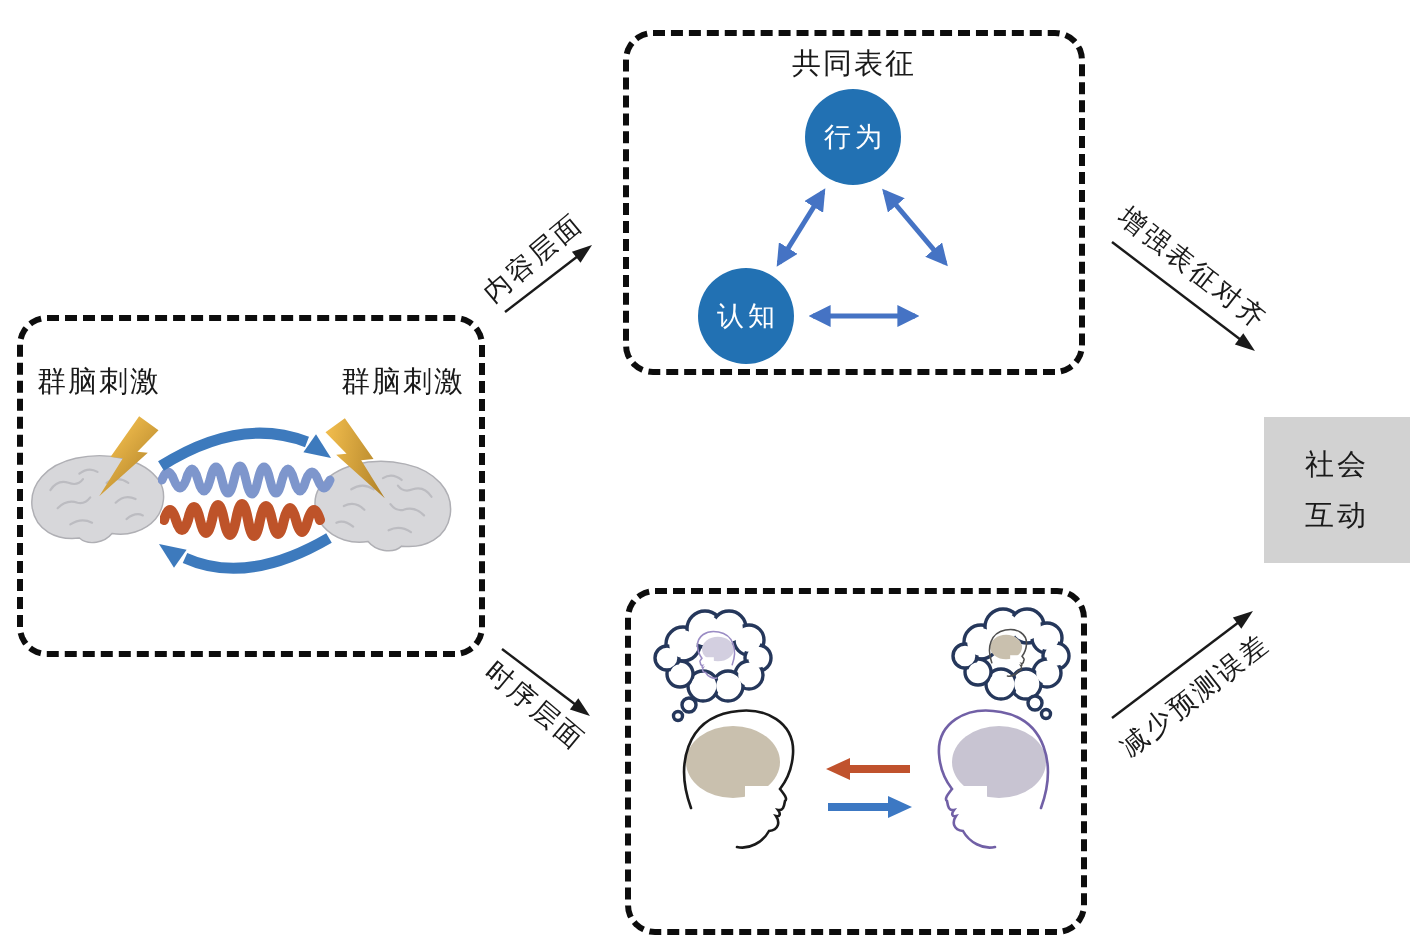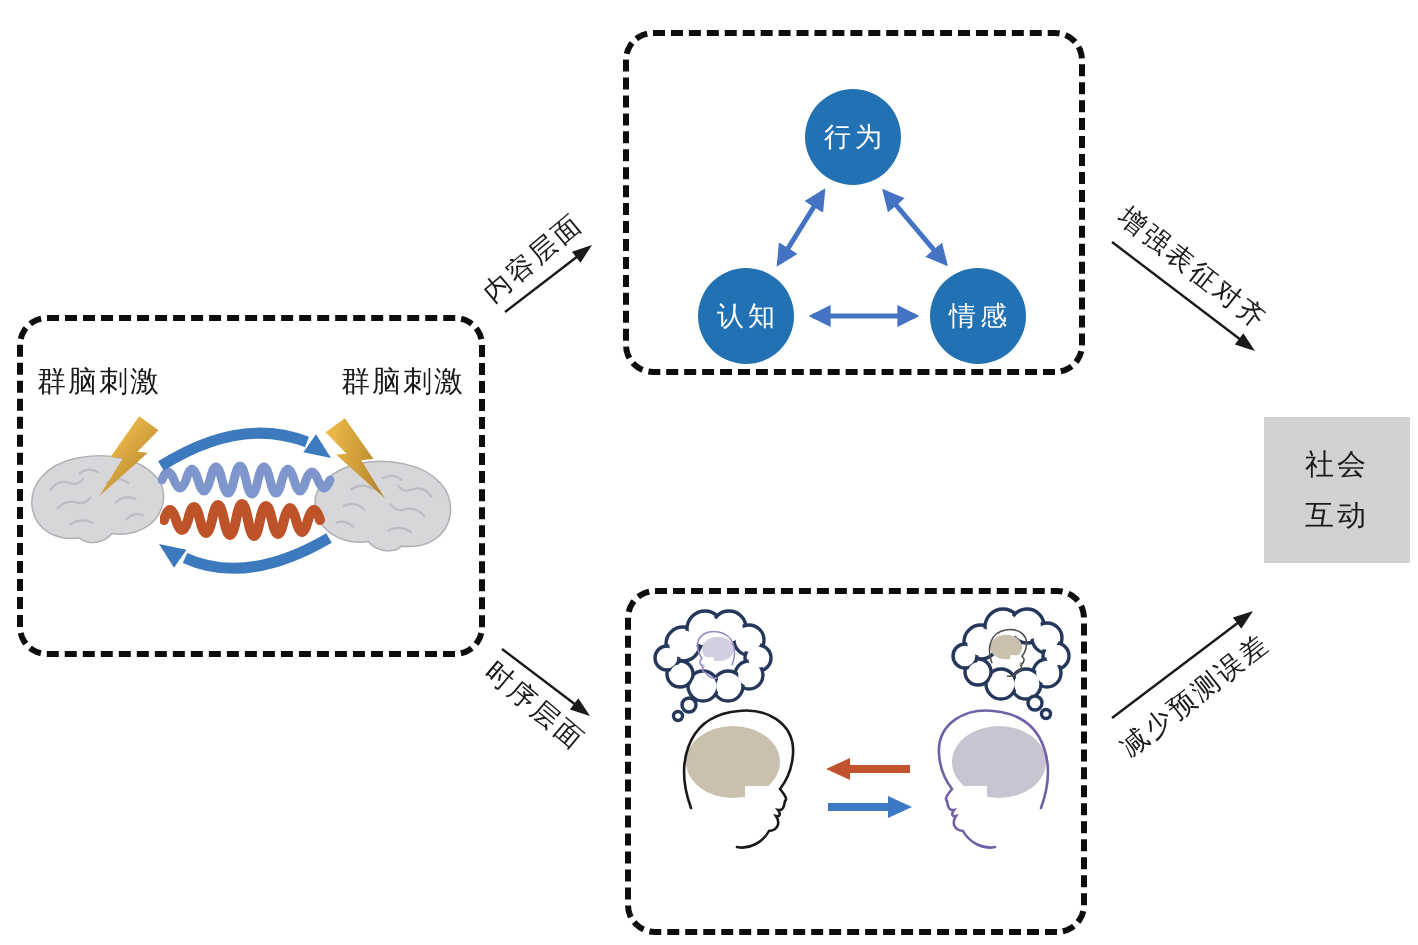--- a/index.html
+++ b/index.html
@@ -129,35 +129,35 @@
     <polygon class="curvehead" points="176,42 148.4,36.2 161,18.2"></polygon>
   </svg>
   <svg class="abs" style="left:155px;top:528px;" width="182" height="60" viewBox="0 0 182 60">
     <path class="curve-blue" d="M174,10 Q92,58 30,30"></path>
     <polygon class="curvehead" points="4,16 19,39.8 31.6,21.8"></polygon>
   </svg>
 
 
   <div class="dashbox" style="left:623px;top:30px;width:462px;height:345px;"></div>
 
+  <div class="boxtitle" style="left:623px;top:44px;width:462px;">共同表征</div>
 
   <svg class="abs" style="left:623px;top:30px;" width="462" height="345" viewBox="0 0 462 345">
     <defs>
       <marker id="da" viewBox="0 0 10 10" refX="8" refY="5" markerWidth="4.4" markerHeight="4.4" orient="auto-start-reverse">
         <path class="arrowfill" d="M0,0 L10,5 L0,10 z"></path>
       </marker>
     </defs>
     <line class="arrowstroke" x1="200" y1="162" x2="156" y2="233" marker-start="url(#da)" marker-end="url(#da)"></line>
     <line class="arrowstroke" x1="262" y1="162" x2="322" y2="233" marker-start="url(#da)" marker-end="url(#da)"></line>
     <line class="arrowstroke" x1="190" y1="286" x2="292" y2="286" marker-start="url(#da)" marker-end="url(#da)"></line>
   </svg>
 
   <div class="node-circle" style="left:698px;top:268px;">认知</div>
   <div class="node-circle" style="left:805px;top:89px;">行为</div>
-  <div class="node-circle" style="left:930px;top:268px;">情感</div>
 
   <div class="dashbox" style="left:625px;top:588px;width:462px;height:347px;"></div>
 
   <svg class="abs" style="left:651px;top:602px;" width="124" height="122" viewBox="0 0 124 122">
     <g>
       <circle class="bubble-c" cx="32" cy="42" r="17"></circle>
         <circle class="bubble-c" cx="54" cy="27" r="18"></circle>
       <circle class="bubble-c" cx="78" cy="26" r="17"></circle>
         <circle class="bubble-c" cx="98" cy="38" r="15"></circle>
       <circle class="bubble-c" cx="107" cy="56" r="13"></circle>

